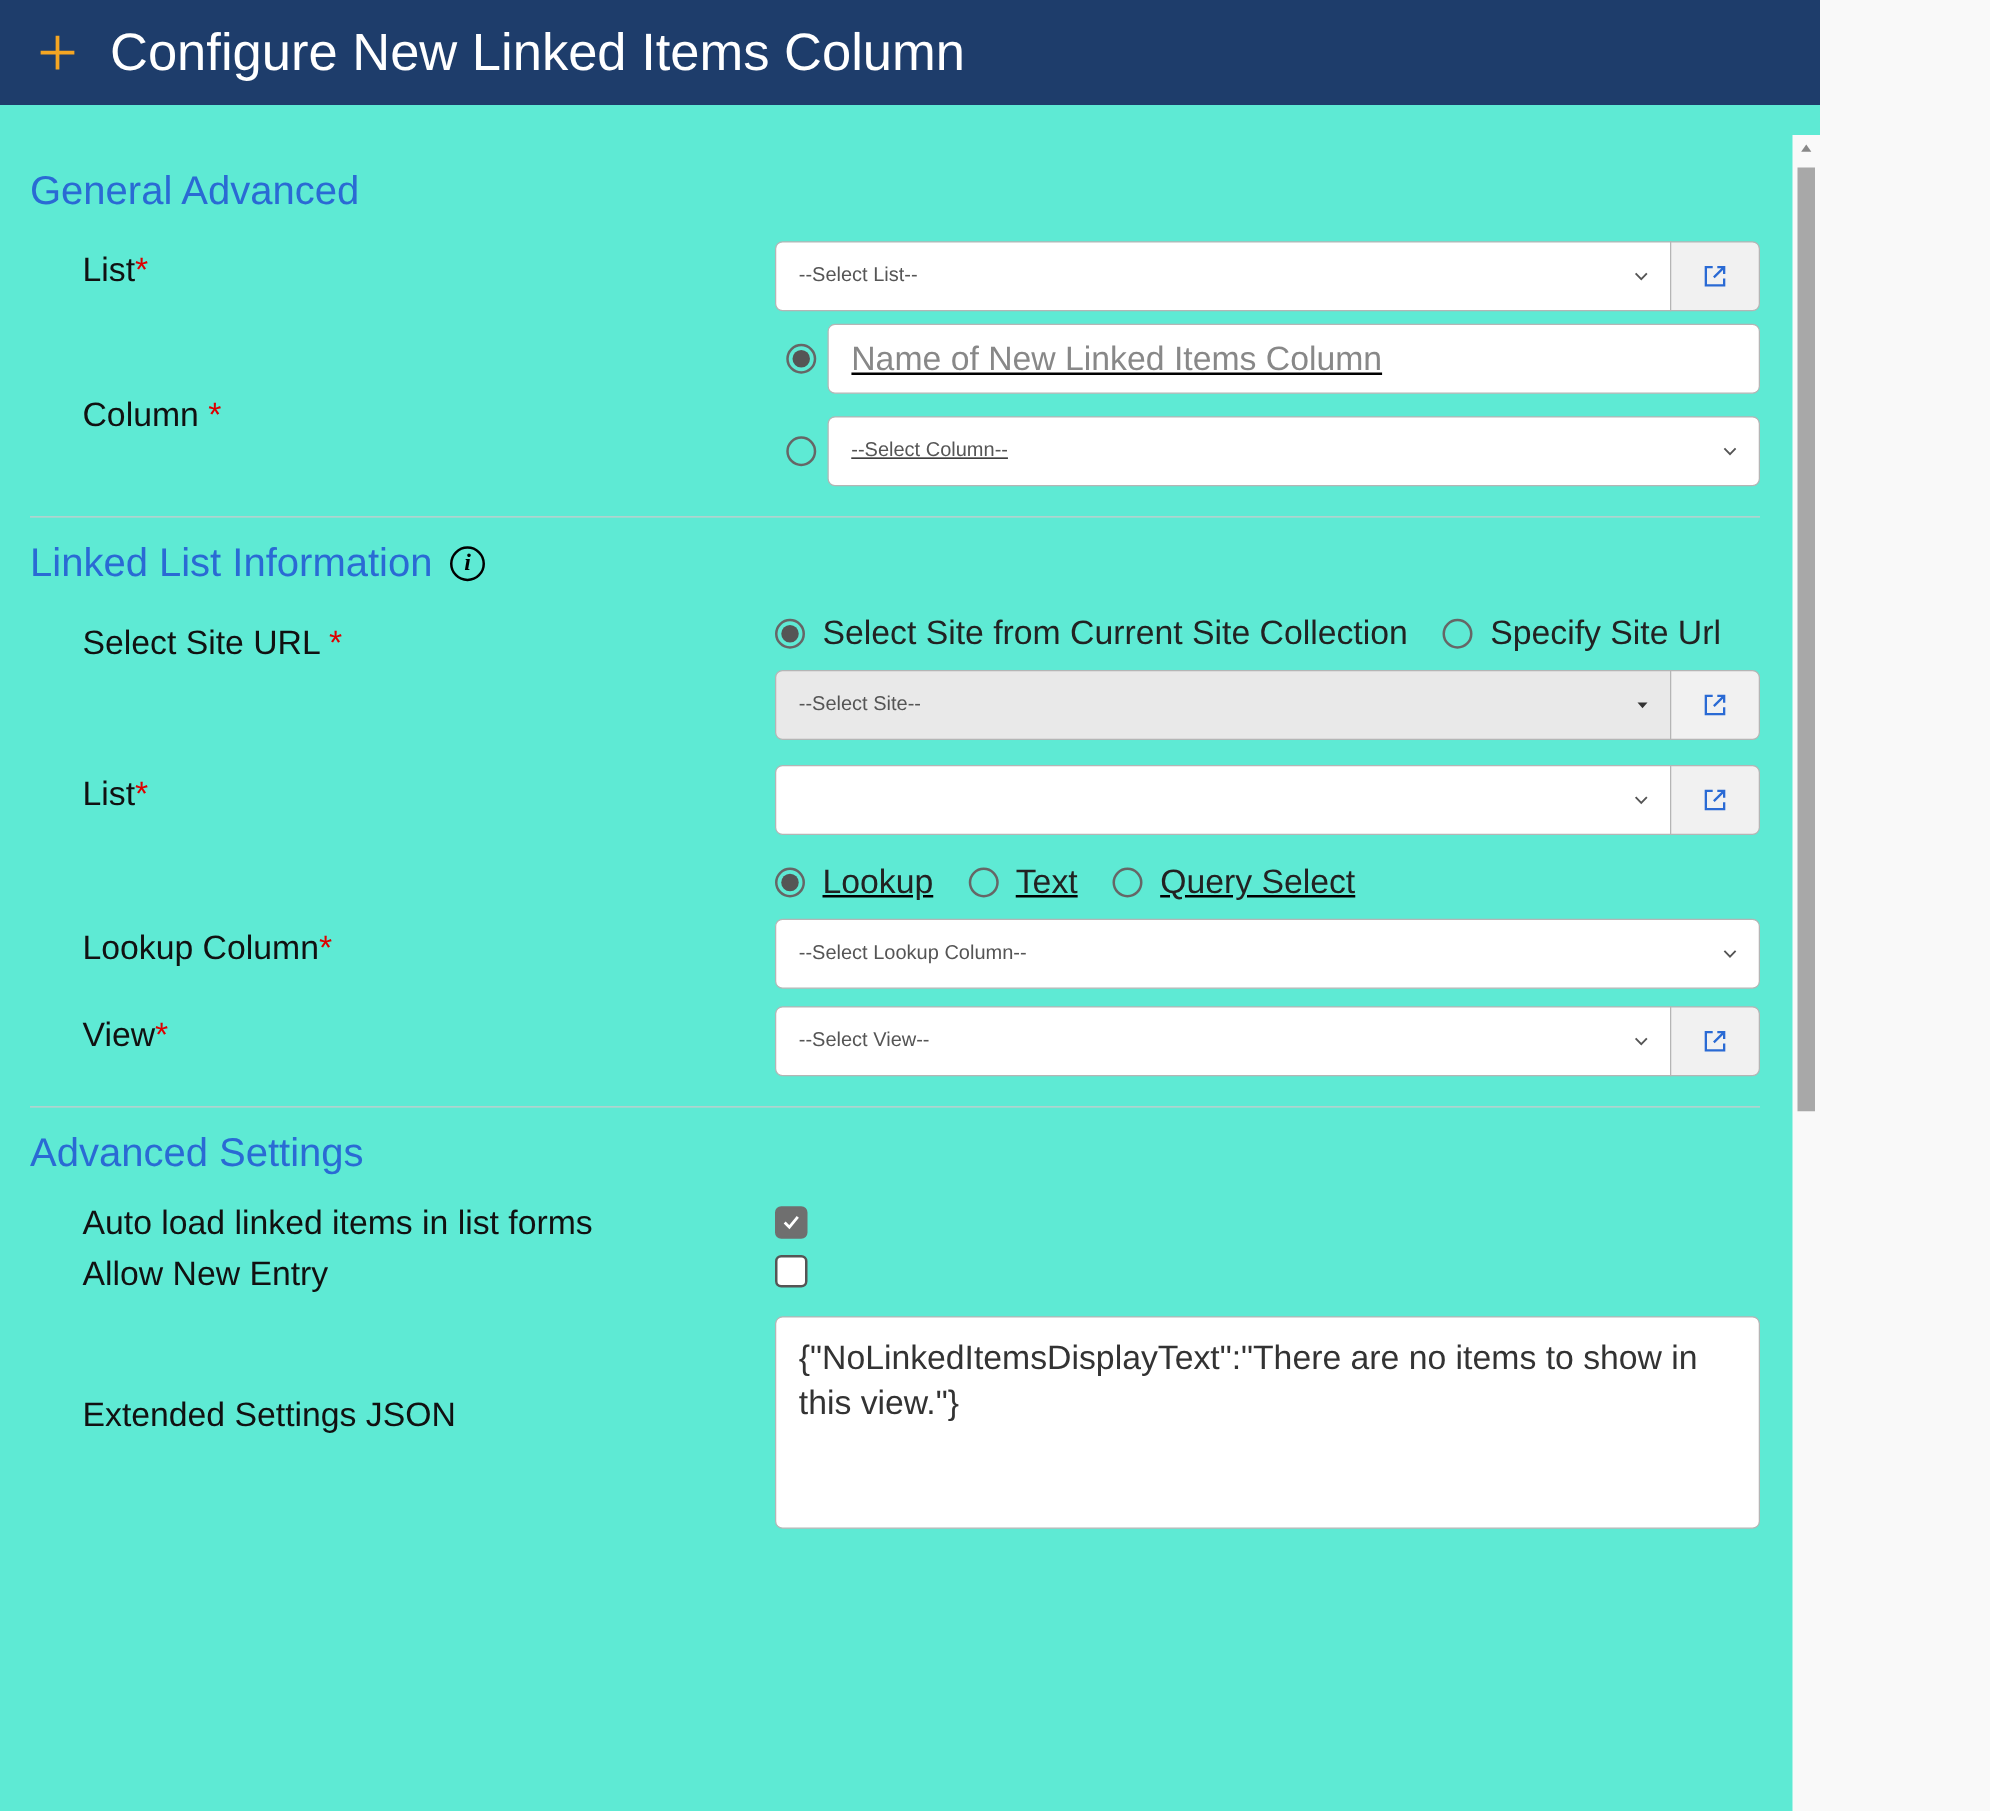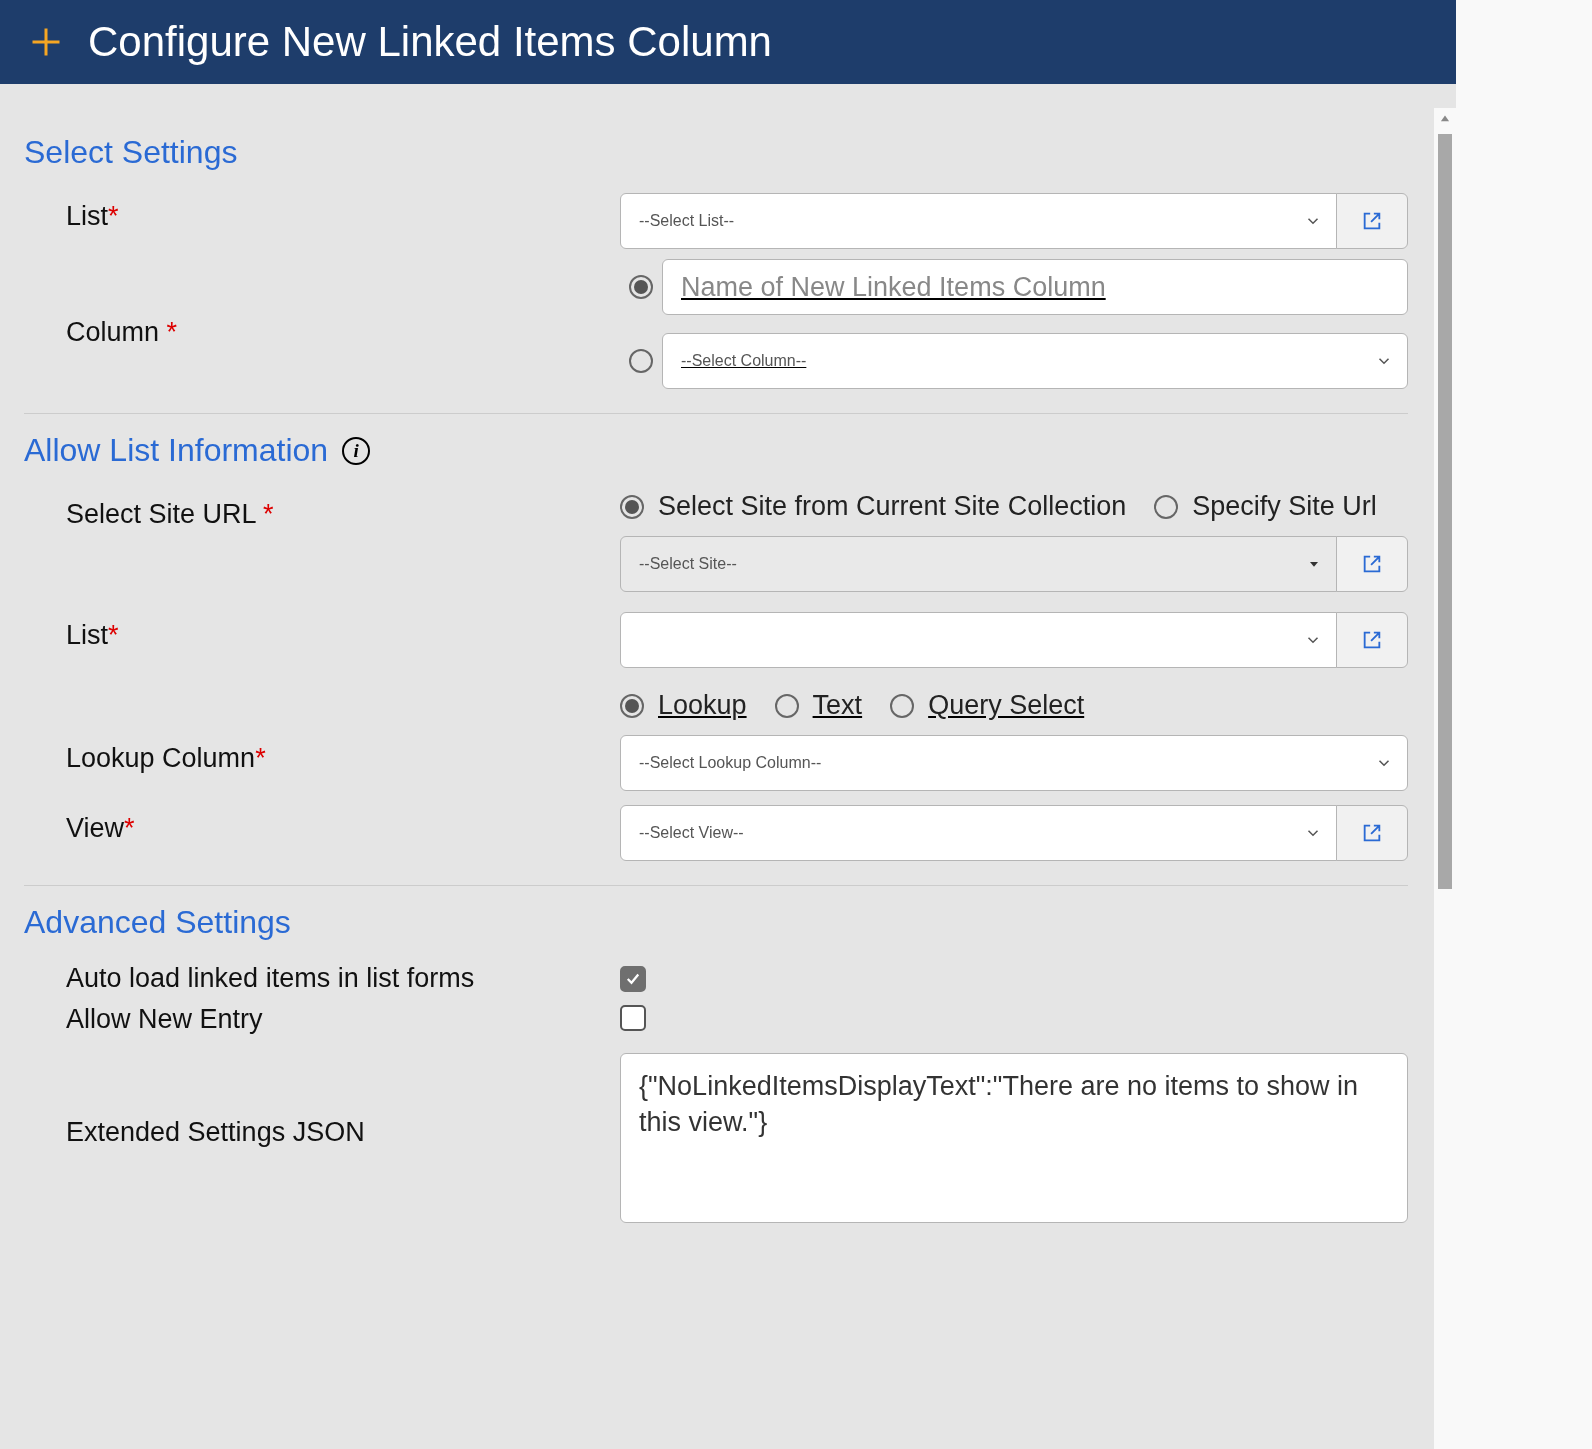--- a/index.html
+++ b/index.html
@@ -4,21 +4,21 @@
   <style>
     * { box-sizing: border-box; margin: 0; padding: 0; }
     body {
       font-family: "Segoe UI", Arial, sans-serif;
       background: #f9f9f9;
       overflow-x: hidden;
     }
     .wrapper {
       width: 1456px;
       height: 1449px;
-      background: #e5e5e5;
+      background: #5eead4;
       position: relative;
     }
     .header {
       background: #1e3d6b;
       color: #fff;
       padding: 18px 28px;
       display: flex;
       align-items: center;
       gap: 24px;
     }
@@ -179,21 +179,21 @@
       <svg width="36" height="36" viewBox="0 0 24 24">
           <path fill="#f5a623" d="M11 3h2v8h8v2h-8v8h-2v-8H3v-2h8z"></path>
         </svg>
     </span>
     <div class="header-title">Configure New Linked Items Column</div>
   </div>
 
   <div class="body">
 
     <div class="section">
-      <div class="section-title">Select Settings</div>
+      <div class="section-title">General Advanced</div>
 
       <div class="form-row">
         <div class="form-label">
           <span>List</span><span class="req">*</span>
         </div>
         <div class="form-control-col">
           <div class="select-wrap">
             <div class="select-field attached">
               <span>--Select List--</span>
               <span class="chev">
@@ -236,21 +236,21 @@
             </div>
           </div>
         </div>
       </div>
 
       <hr class="divider">
     </div>
 
     <div class="section">
       <div class="section-title">
-        <span>Allow List Information</span>
+        <span>Linked List Information</span>
         <span class="info-icon">i</span>
       </div>
 
       <div class="form-row">
         <div class="form-label">
           <span>Select Site URL</span> <span class="req">*</span>
         </div>
         <div class="form-control-col">
           <div class="radio-row">
             <span class="radio checked"></span>

